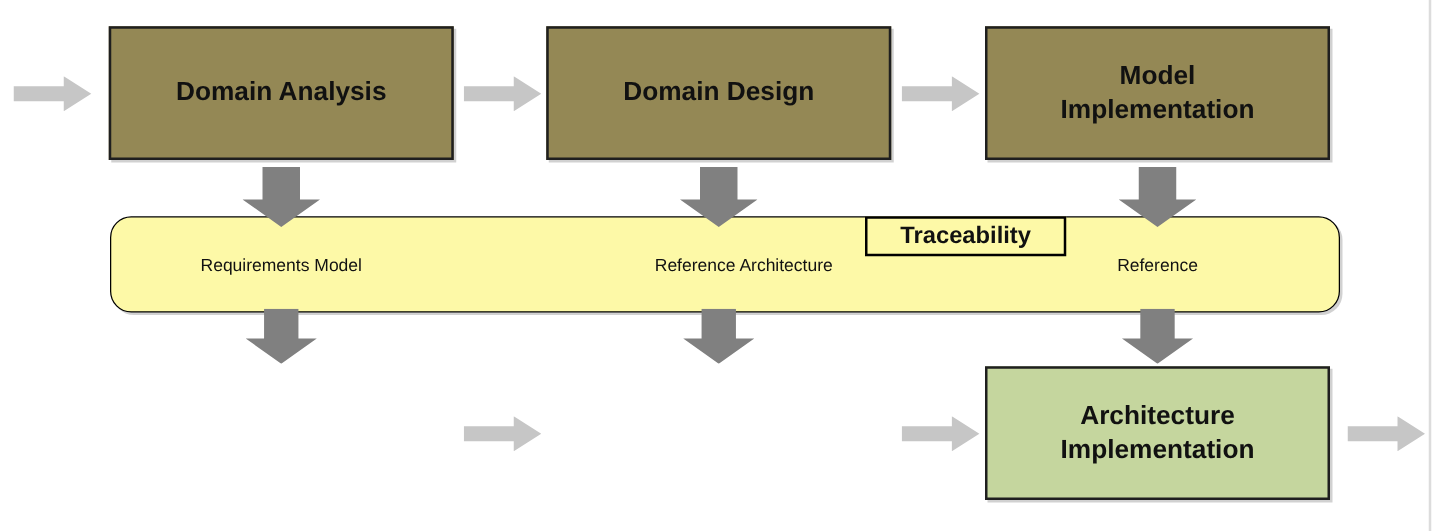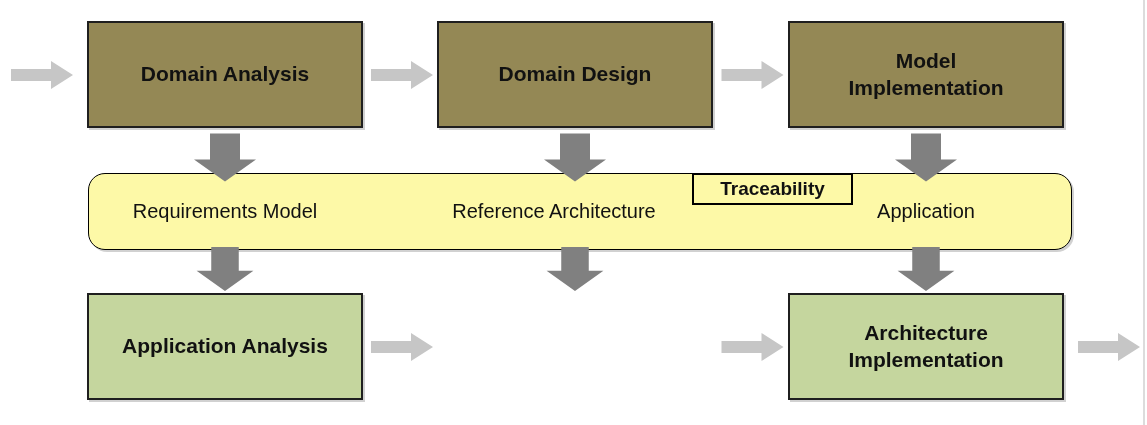--- a/index.html
+++ b/index.html
@@ -43,21 +43,21 @@
     background:var(--band-fill);
     border:1.5px solid #000000;
     border-radius:17px;
     box-sizing:border-box;
     box-shadow:2px 2px 0 rgba(0,0,0,0.18);
   }
   .band-cell{
     position:absolute;
     top:173px;height:77px;width:276px;
     display:flex;align-items:center;justify-content:center;
-    font-size:20px;
+    font-size:14px;
     color:var(--text);
   }
   .tag{
     position:absolute;
     left:692px;top:161px;width:161px;height:32px;
     background:var(--band-fill);
     border:2px solid #000000;
     box-sizing:border-box;
     display:flex;align-items:center;justify-content:center;
     font-weight:bold;
@@ -73,22 +73,22 @@
     background:#dcdcdc;
   }
 </style>
 </head>
 <body>
 
 <div class="canvas">
 
   <div class="band"></div>
   <div class="band-cell" style="left:87px">Requirements Model</div>
-  <div class="band-cell" style="left:416px">Reference Architecture</div>
-  <div class="band-cell" style="left:788px">Application</div>
+  <div class="band-cell" style="left:457px">Reference Architecture</div>
+  <div class="band-cell" style="left:788px">Reference</div>
   <div class="tag">Traceability</div>
 
   <svg class="arrow arrow-h" style="left:10px;top:61px" width="64" height="28" viewBox="0 0 62 28">
       <polygon points="0,8 40,8 40,0 62,14 40,28 40,20 0,20"></polygon>
     </svg>
   <svg class="arrow arrow-h" style="left:371px;top:61px" width="62" height="28" viewBox="0 0 62 28">
       <polygon points="0,8 40,8 40,0 62,14 40,28 40,20 0,20"></polygon>
     </svg>
   <svg class="arrow arrow-h" style="left:721px;top:61px" width="63" height="28" viewBox="0 0 62 28">
       <polygon points="0,8 40,8 40,0 62,14 40,28 40,20 0,20"></polygon>
@@ -128,22 +128,19 @@
     <span class="box-label">Domain Analysis</span>
   </div>
   <div class="box domain" style="left:437px">
     <span class="box-label">Domain Design</span>
   </div>
   <div class="box domain" style="left:788px">
     <span class="box-label">Model
 Implementation</span>
   </div>
 
-  <div class="box application" style="left:87px">
-    <span class="box-label">Application Analysis</span>
-  </div>
   <div class="box application" style="left:788px">
     <span class="box-label">Architecture
 Implementation</span>
   </div>
 
   <div class="page-edge"></div>
 </div>
 
 </body></html>

